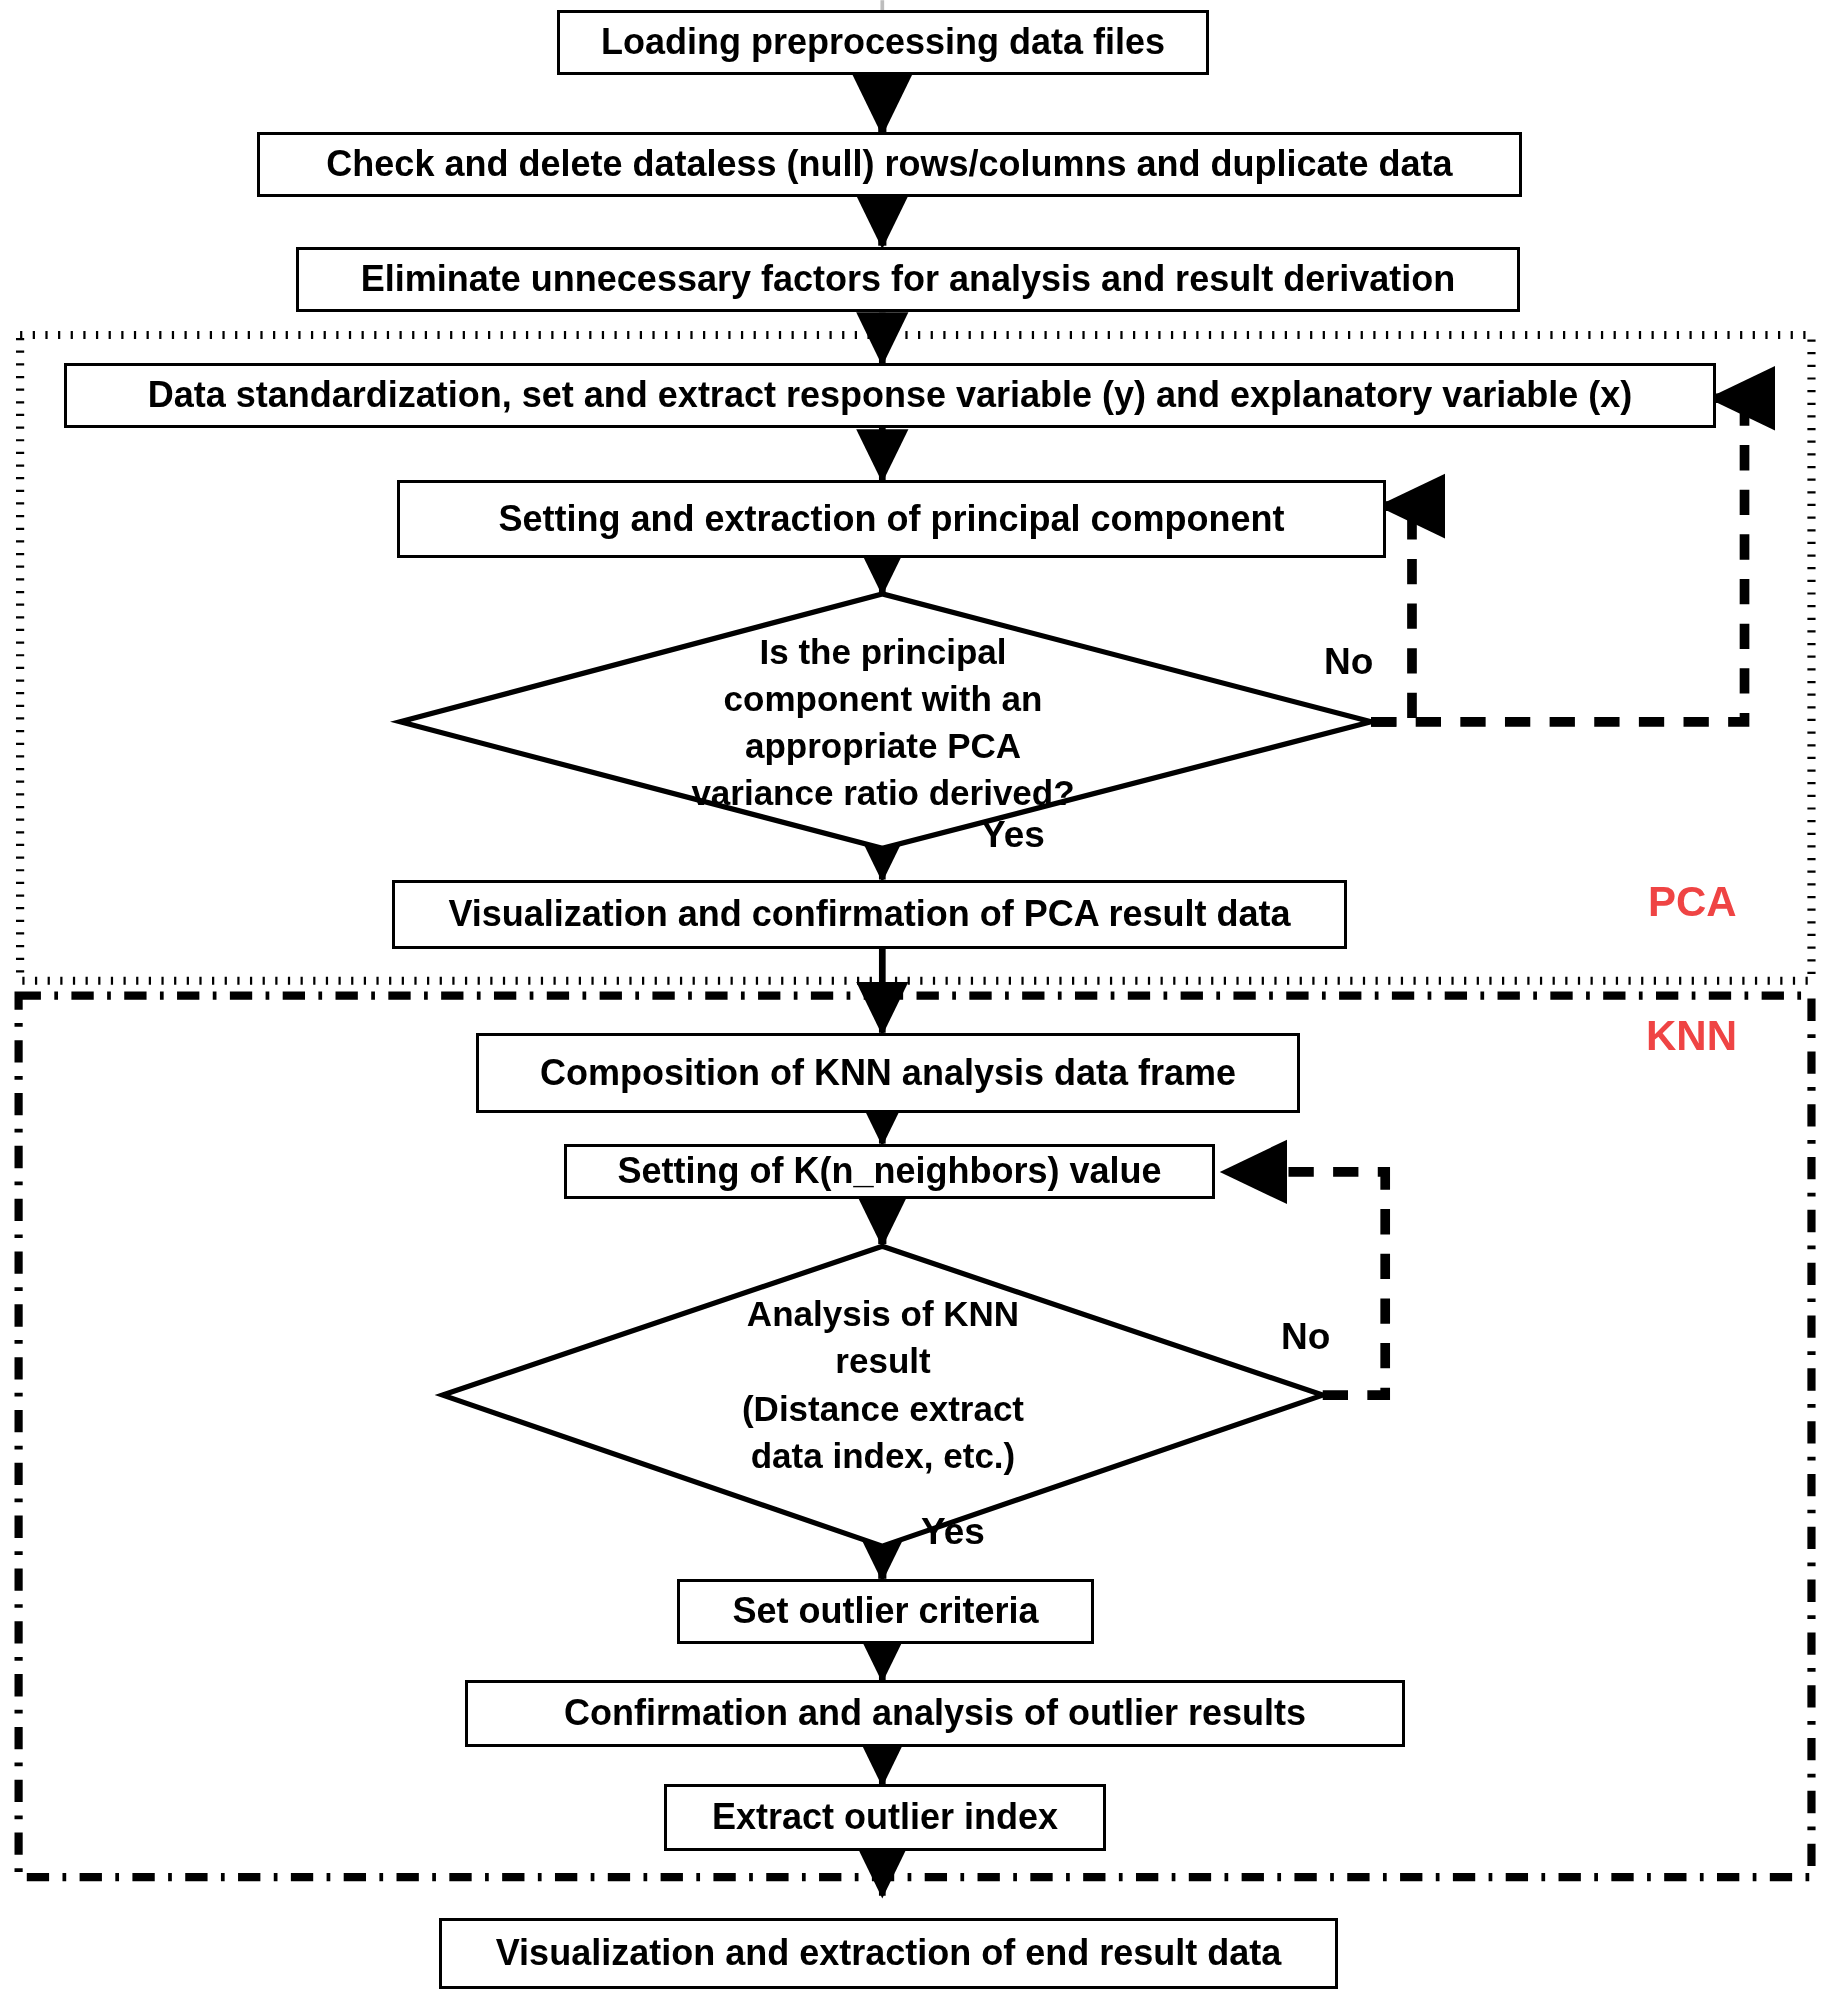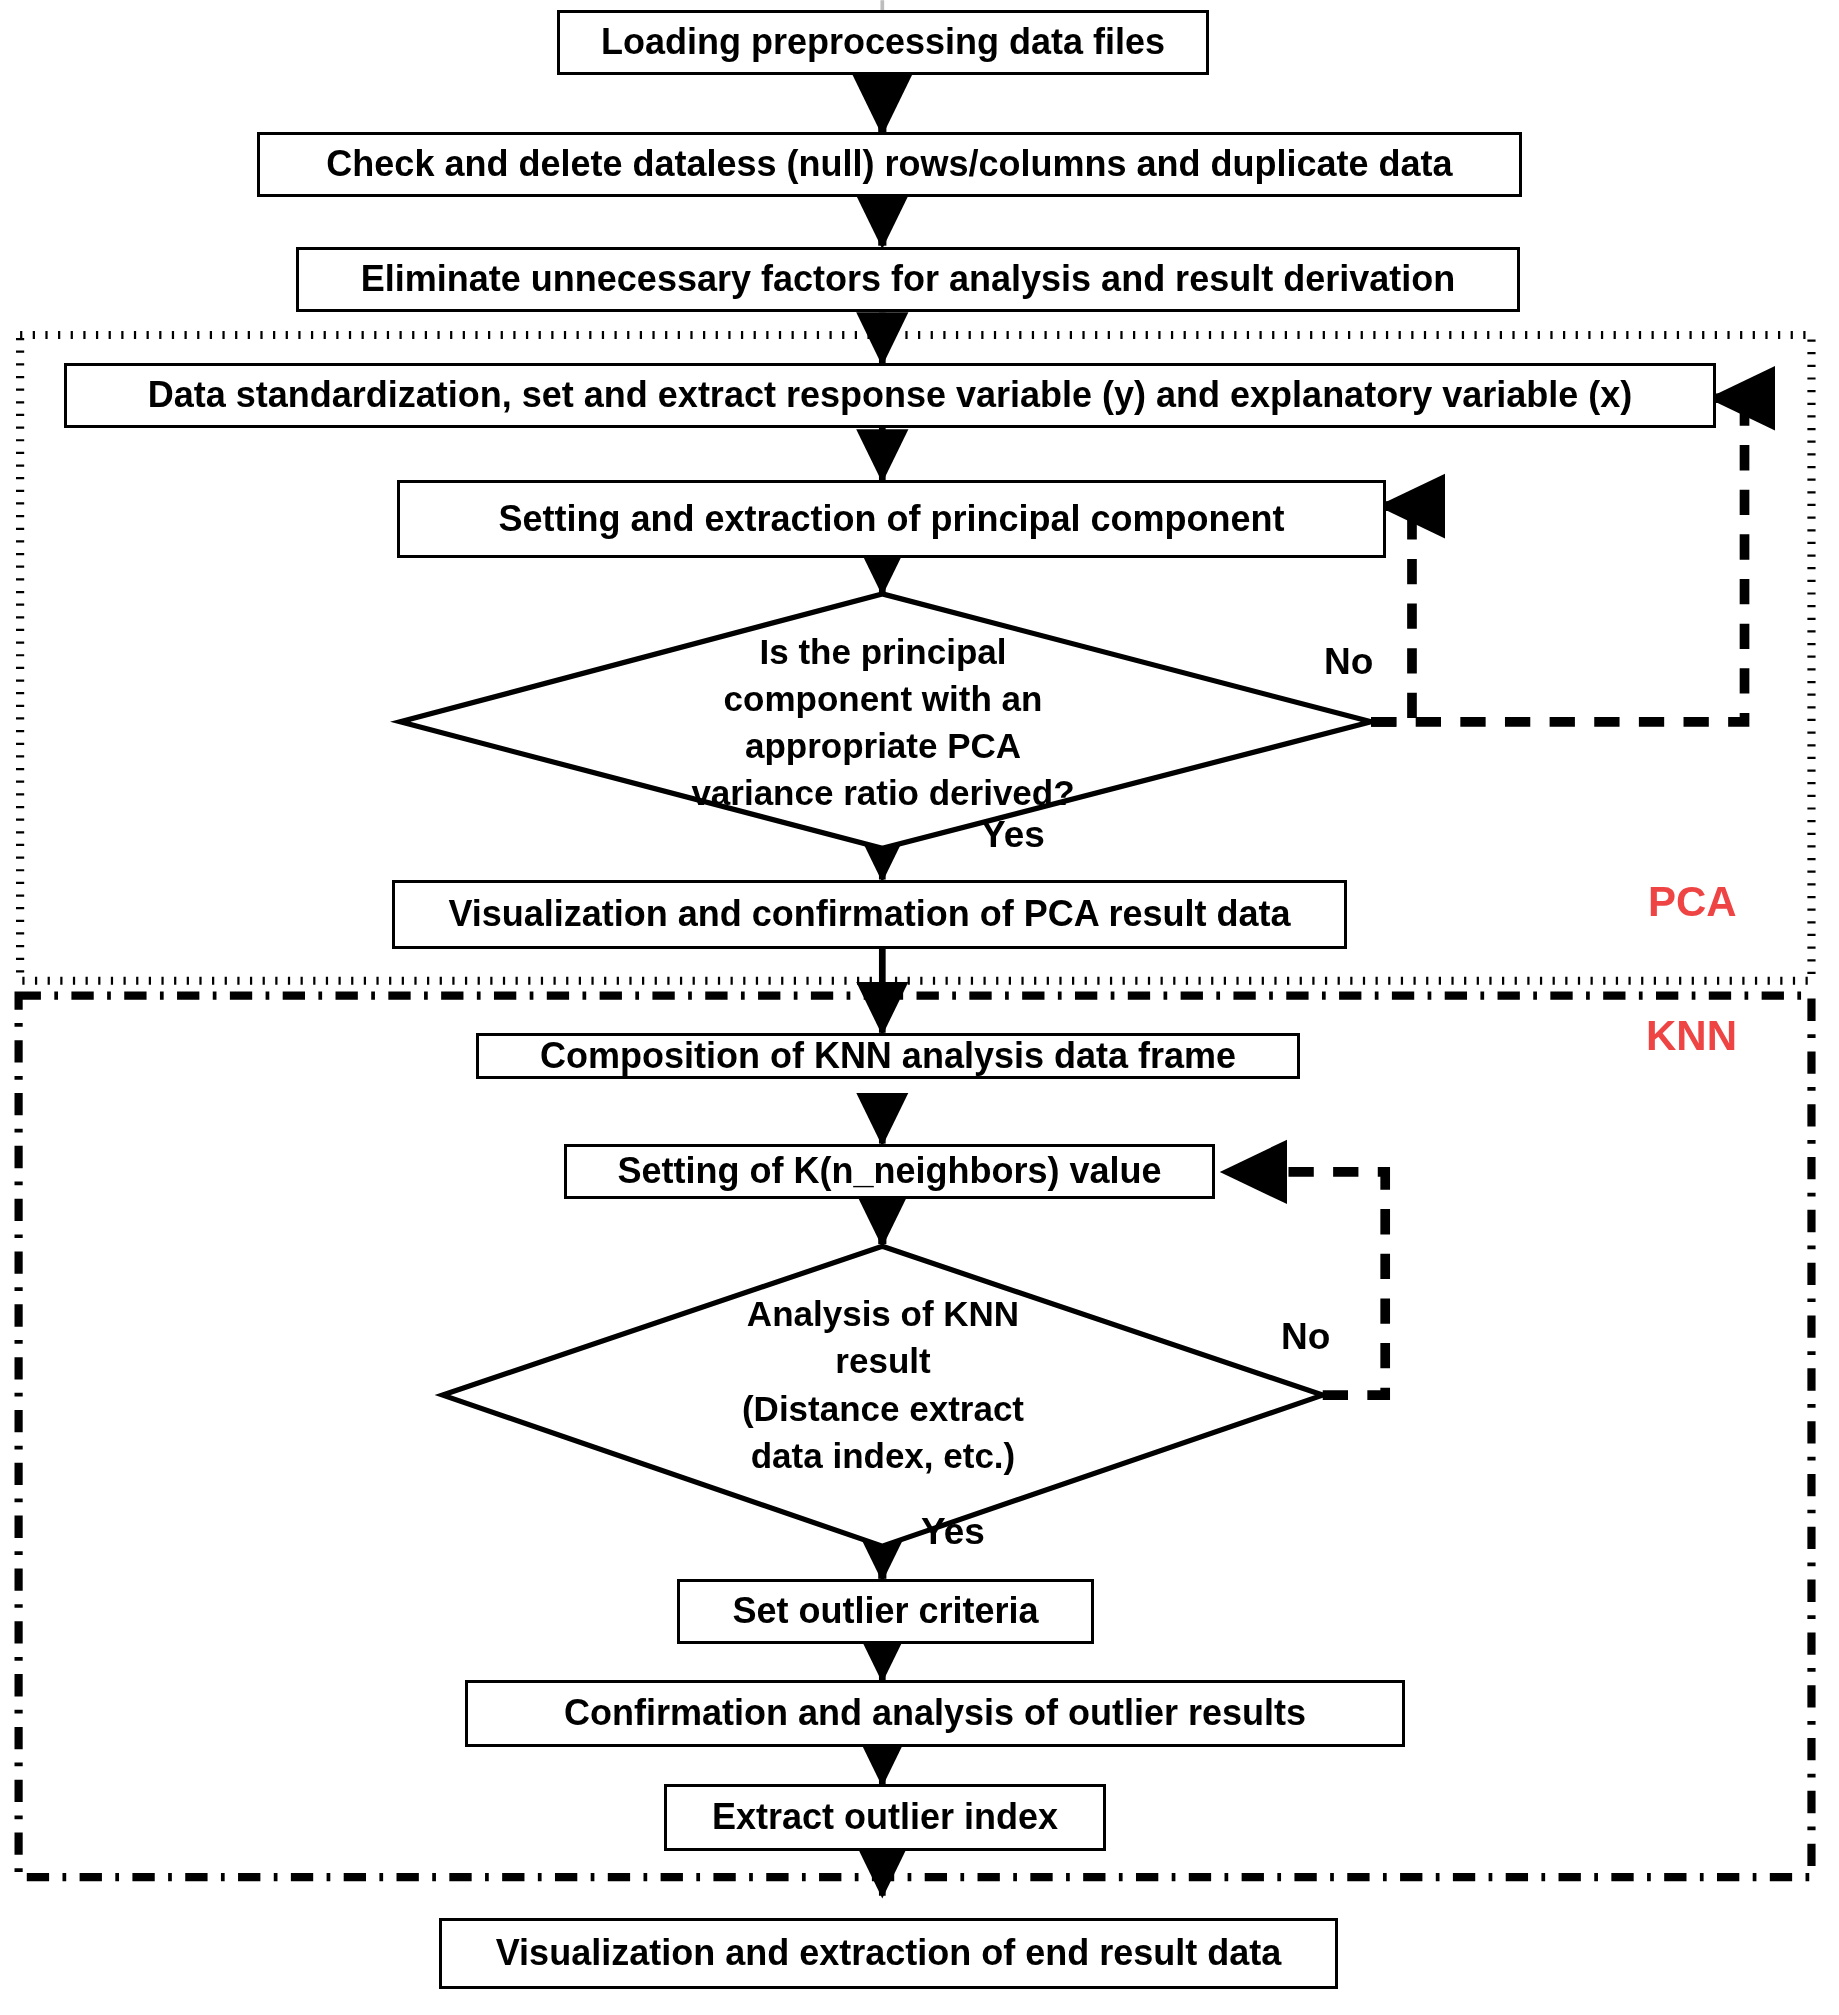--- a/index.html
+++ b/index.html
@@ -91,21 +91,21 @@
   </div>
 
   <div class="nodebox" style="left:397px;top:480px;width:989px;height:78px;font-size:36px;">
     <span>Setting and extraction of principal component</span>
   </div>
 
   <div class="nodebox" style="left:392px;top:880px;width:955px;height:69px;font-size:36px;">
     <span>Visualization and confirmation of PCA result data</span>
   </div>
 
-  <div class="nodebox" style="left:476px;top:1033px;width:824px;height:46px;font-size:36px;">
+  <div class="nodebox" style="left:476px;top:1033px;width:824px;height:80px;font-size:36px;">
     <span>Composition of KNN analysis data frame</span>
   </div>
 
   <div class="nodebox" style="left:564px;top:1144px;width:651px;height:55px;font-size:36px;">
     <span>Setting of K(n_neighbors) value</span>
   </div>
 
   <div class="nodebox" style="left:677px;top:1579px;width:417px;height:65px;font-size:36px;">
     <span>Set outlier criteria</span>
   </div>

